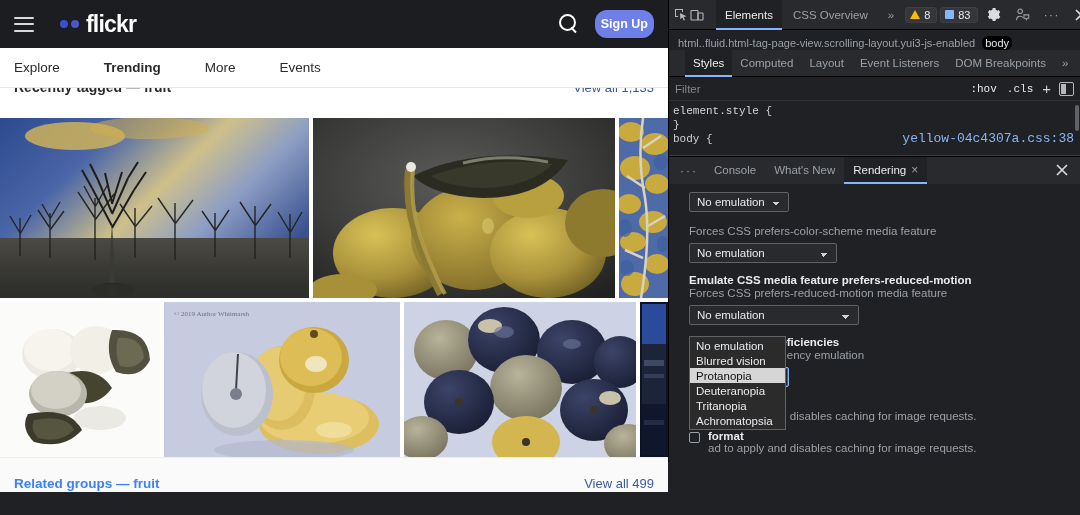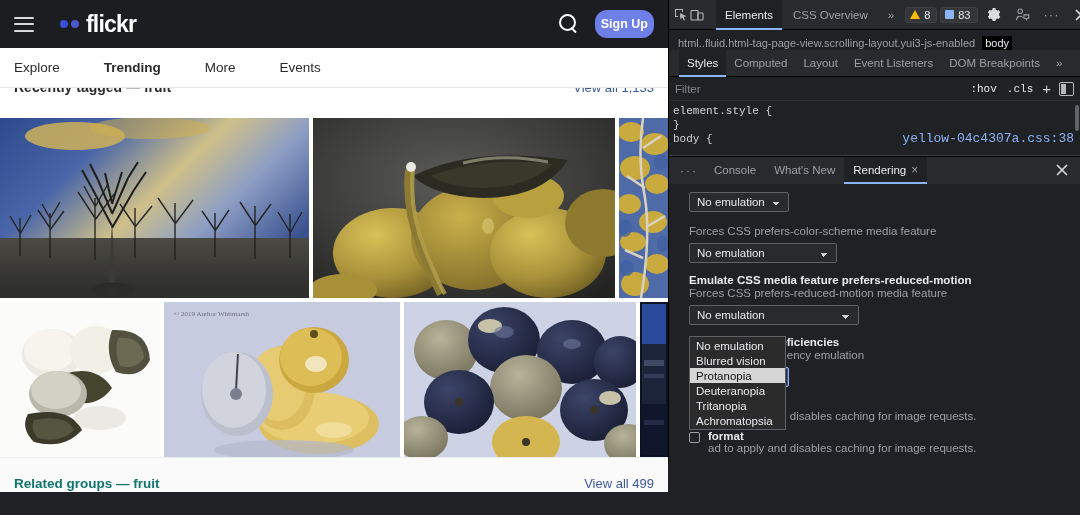--- a/index.html
+++ b/index.html
@@ -74,21 +74,21 @@
   .grid { background:#f4f4f4; padding:0; }
   .grid-row { display:flex; gap:4px; background:#fff; }
   .ph { height:180px; overflow:hidden; position:relative; }
   .ph2 { height:155px; overflow:hidden; position:relative; }
 
   .fk-related {
     background:#fafafa; height:52px;
     display:flex; align-items:center; justify-content:space-between;
     padding:0 14px; border-top:1px solid #ececec;
   }
-  .fk-related .t { font-size:13.5px; font-weight:bold; color:#0f766e; }
+  .fk-related .t { font-size:13.5px; font-weight:bold; color:#3b82f6; }
   .fk-related .v { font-size:13px; color:#3d5a9c; cursor:pointer; }
   .grp-row { display:flex; gap:5px; padding:0; }
   .grp { height:25px; }
 
   
   #devtools {
     position:absolute; left:668px; top:0;
     width:412px; height:462px;
     background:#4d7c0f;
     color:#e8eaed;
@@ -126,25 +126,25 @@
     width:0; height:0; border-left:5px solid transparent; border-right:5px solid transparent;
     border-bottom:9px solid #fbbc04;
   }
   .sq-info { width:9px; height:9px; background:#8ab4f8; border-radius:1px; }
 
   .dt-crumbs {
     height:20px; background:#202124; display:flex; align-items:flex-end;
     padding:0 6px; gap:4px; flex:none; font-size:11px; overflow:hidden;
   }
   .crumb { color:#9aa0a6; white-space:nowrap; cursor:pointer; padding:1px 3px; }
-  .crumb.sel { color:#e8eaed; background:#000; border-radius:0; }
+  .crumb.sel { color:#e8eaed; background:#000; border-radius:6px; }
 
   .dt-subtabs {
     height:27px; background:#292a2d; display:flex; align-items:center;
-    padding:0 10px; flex:none; border-bottom:1px solid #000;
+    padding:0 16px; flex:none; border-bottom:1px solid #000;
   }
   .dt-subtab {
     padding:0 8px; height:27px; line-height:27px; font-size:11.5px; color:#9aa0a6;
     cursor:pointer; position:relative; white-space:nowrap;
   }
   .dt-subtab.active { color:#e8eaed; background:#202124; }
   .dt-subtab.active::after { content:""; position:absolute; left:0; right:0; bottom:0; height:2px; background:#8ab4f8; }
 
   .dt-filterbar {
     height:24px; display:flex; align-items:center; background:#202124;

